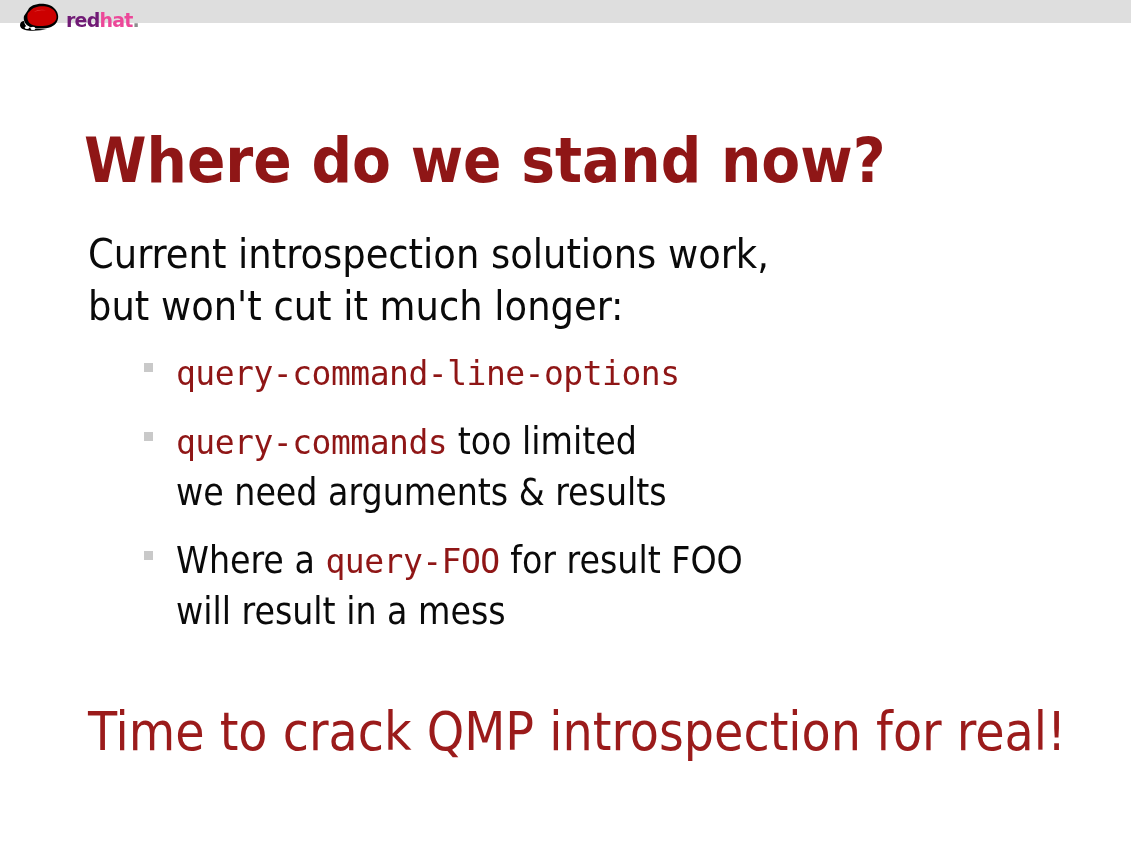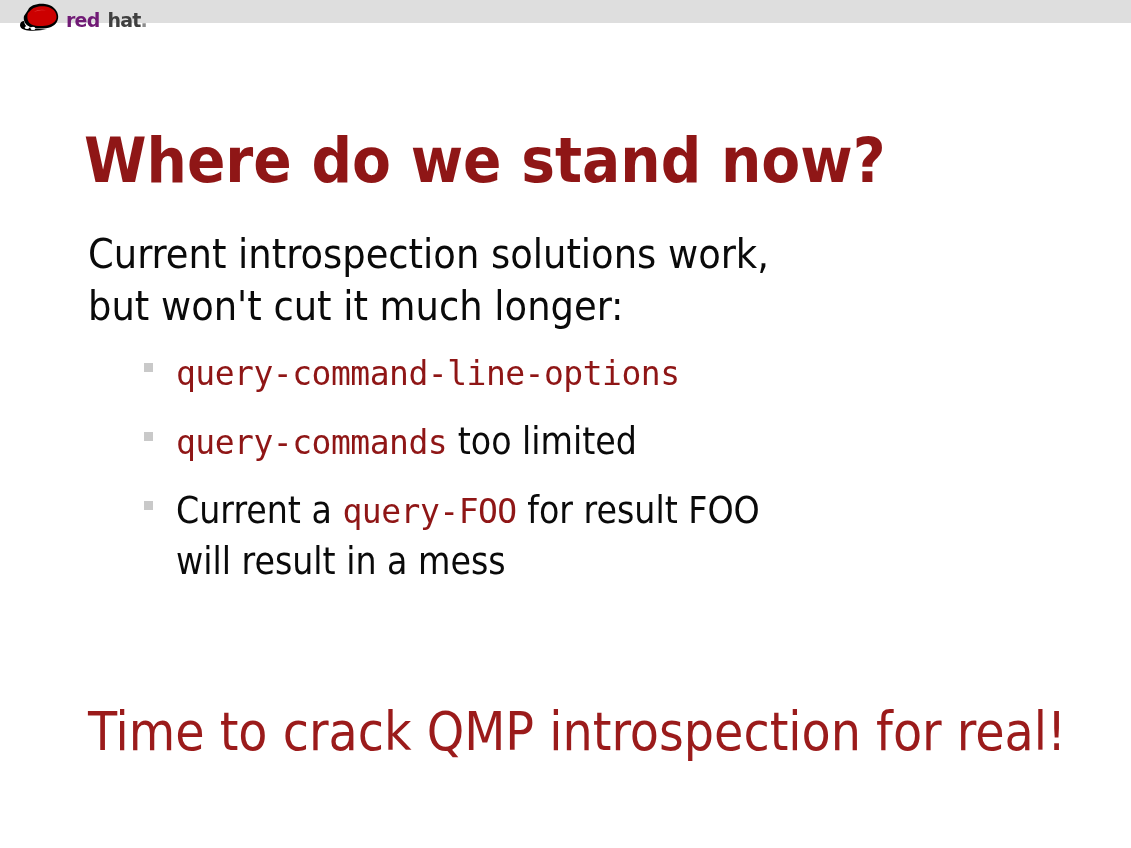--- a/index.html
+++ b/index.html
@@ -44,21 +44,21 @@
     left: 48px;
     top: 10px;
     font-family: "DejaVu Sans", "Liberation Sans", sans-serif;
     font-size: 19px;
     font-weight: bold;
     letter-spacing: -0.8px;
     line-height: 19px;
     white-space: nowrap;
   }
   .logo-red  { color: #701a75; }
-  .logo-hat  { color: #404040; padding-left: 8px; }
+  .logo-hat  { color: #ec4899; }
   .logo-dot  { color: #8d8d8d; }
 
   
   .slide {
     position: absolute;
     left: 0; top: 0;
     width: 1131px;
     height: 848px;
   }
 
@@ -159,25 +159,26 @@
   <div class="bullets">
 
     <div class="bullet">
       <span class="bullet-marker"></span>
       <span class="bullet-line"><span class="code">query-command-line-options</span><span></span></span>
     </div>
 
     <div class="bullet">
       <span class="bullet-marker"></span>
       <span class="bullet-line"><span class="code">query-commands</span><span> too limited</span></span>
+      <span class="bullet-line">we need arguments &amp; results</span>
     </div>
 
     <div class="bullet">
       <span class="bullet-marker"></span>
-      <span class="bullet-line"><span>Current a </span><span class="code">query-FOO</span><span> for result FOO</span></span>
+      <span class="bullet-line"><span>Where a </span><span class="code">query-FOO</span><span> for result FOO</span></span>
       <span class="bullet-line">will result in a mess</span>
     </div>
 
   </div>
 
   <div class="closing">Time to crack QMP introspection for real!</div>
 
 </div>
 
 </body></html>

